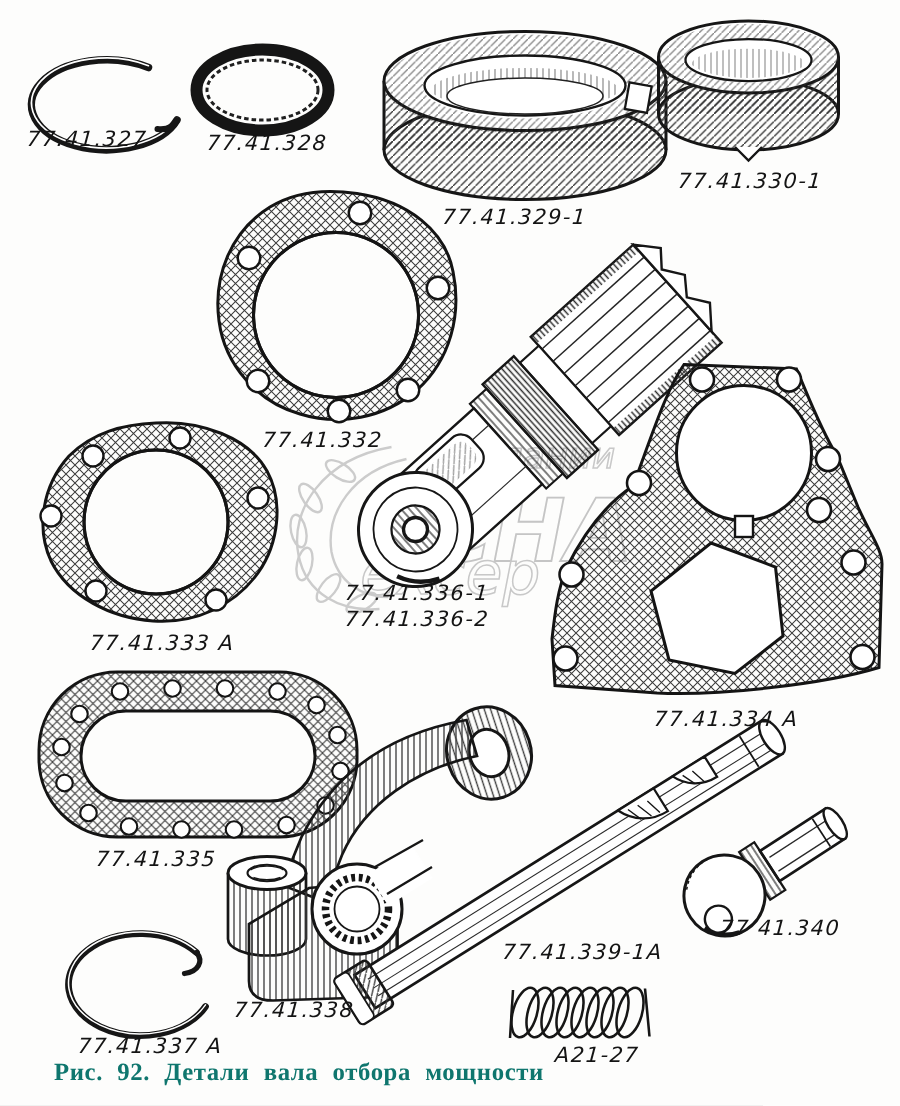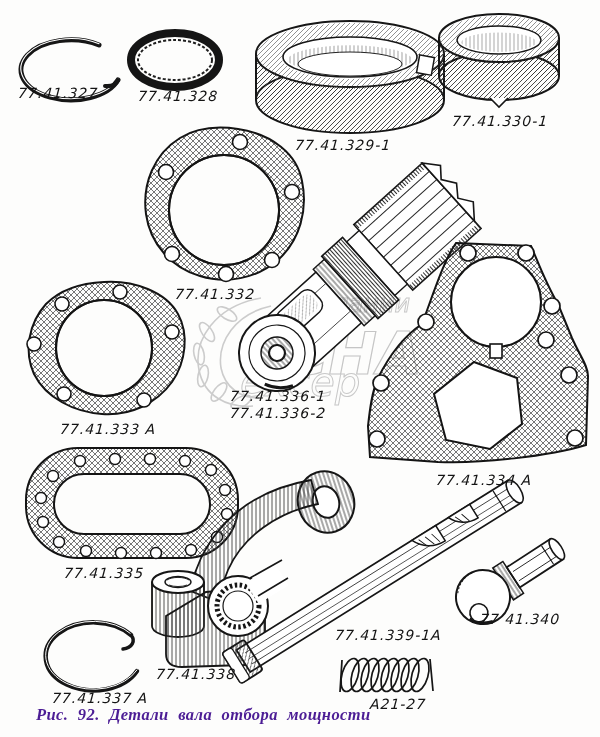--- a/index.html
+++ b/index.html
@@ -2,22 +2,22 @@
 <html><head>
 <meta charset="utf-8">
 <style>
   html,body{margin:0;padding:0;background:#e8e8e8;}
   #page{position:relative;width:600px;height:737px;background:#fdfdfc;overflow:hidden;
         font-family:"DejaVu Sans",sans-serif;}
   svg{position:absolute;overflow:visible;}
   .plabel{position:absolute;font-style:italic;font-size:14px;letter-spacing:1px;
           color:#141414;white-space:nowrap;transform:skewX(-4deg);}
   .caption{position:absolute;left:36px;top:705px;font-family:"Liberation Serif",serif;
-           font-weight:bold;font-size:16.5px;letter-spacing:.4px;word-spacing:5px;color:#4c1d95;
-           white-space:nowrap;font-style:italic;}
+           font-weight:bold;font-size:16.5px;letter-spacing:.4px;word-spacing:5px;color:#0f766e;
+           white-space:nowrap;}
   .wm-text text{font-family:"DejaVu Sans",sans-serif;}
 </style>
 </head>
 <body>
 
 <div id="page">
 
   <svg width="0" height="0">
     <defs>
       <pattern id="xh" width="6" height="6" patternUnits="userSpaceOnUse">

